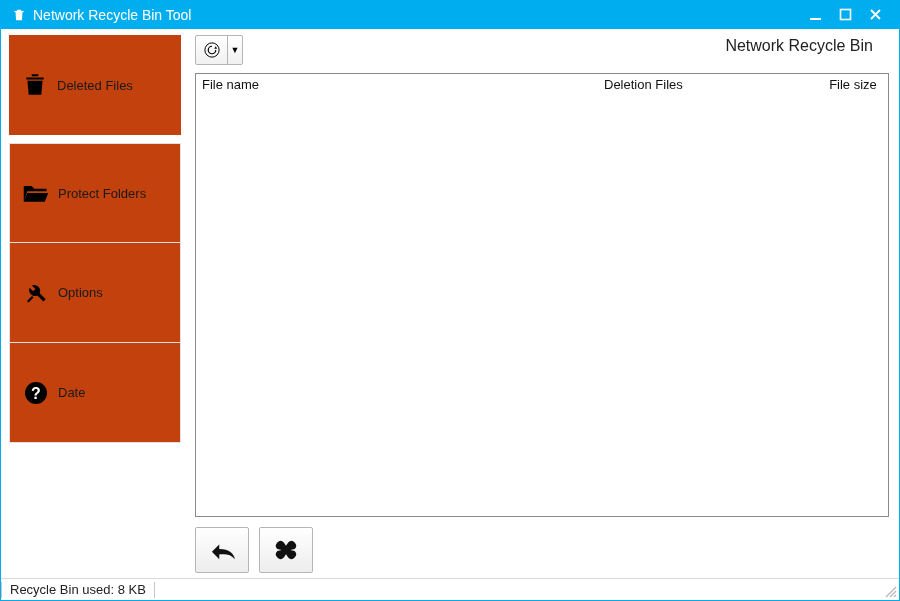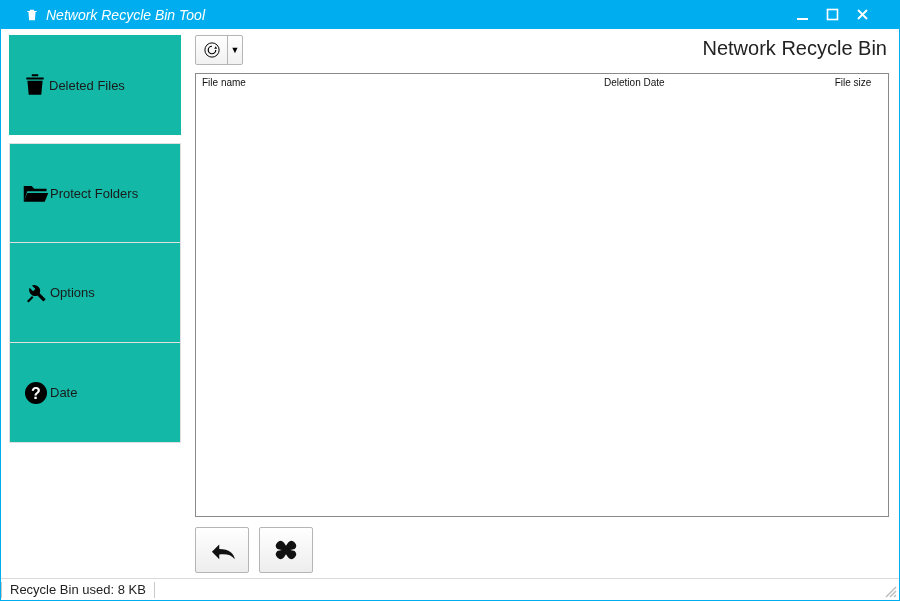--- a/index.html
+++ b/index.html
@@ -1,40 +1,40 @@
 <!DOCTYPE html>
 <html><head>
 <meta charset="utf-8">
 <style>
   * { box-sizing: border-box; }
   html, body { margin:0; padding:0; font-family: "Segoe UI", Tahoma, sans-serif; font-size:13px; background:#fff; }
   .window { width:900px; height:601px; border:1px solid #00aeef; display:flex; flex-direction:column; position:relative; }
-  .titlebar { height:28px; background:#00aeef; color:#fff; display:flex; align-items:center; padding:0 23px; font-size:14px;font-style:italic; }
+  .titlebar { height:28px; background:#00aeef; color:#fff; display:flex; align-items:center; padding:0 10px; font-size:14px; }
   .titlebar .app-icon { width:16px; height:16px; margin-right:6px; display:flex; align-items:center; justify-content:center; }
   .titlebar .title { flex:1; }
   .win-btns { display:flex; gap:10px; font-size:15px; margin-right:4px; }
   .win-btn { width:20px; text-align:center; cursor:pointer; line-height:1; }
   .workarea { flex:1; display:flex; flex-direction:column; min-height:0; }
   .body-row { flex:1; display:flex; min-height:0; padding:6px 0 0 0; }
   
   .sidebar { width:172px; display:flex; flex-direction:column; margin-left:8px; }
-  .side-item { height:100px; border:1px solid #e0e0e0; border-top:none; display:flex; align-items:center; gap:0; padding:0 12px; cursor:pointer; background:#14b8a6; }
+  .side-item { height:100px; border:1px solid #e0e0e0; border-top:none; display:flex; align-items:center; gap:8px; padding:0 12px; cursor:pointer; background:#c2410c; }
   .side-item:nth-child(2){ border-top:1px solid #e0e0e0;margin-top:8px; }
   .side-item.first { border:none; height:100px; }
   .side-icon { width:28px; height:28px; display:flex; align-items:center; justify-content:center; color:#000; }
   .side-label { font-size:13px; color:#1a1a1a; }
   
   .main { flex:1; display:flex; flex-direction:column; min-width:0; margin:0 10px 0 6px; }
   .toolbar-row { height:34px; display:flex; align-items:flex-start; justify-content:space-between; margin-bottom:4px; }
   .refresh-group { border:1px solid #b5b5b5; border-radius:2px; height:30px; display:flex; align-items:stretch; background:linear-gradient(#fff,#f1f1f1); }
   .refresh-main { width:32px; display:flex; align-items:center; justify-content:center; border-right:1px solid #b5b5b5; cursor:pointer; }
   .refresh-drop { width:14px; display:flex; align-items:center; justify-content:center; cursor:pointer; font-size:9px; }
-  .pane-title { font-size:20px; color:#222; margin-top:2px; margin-right:2px; }
+  .pane-title { font-size:16px; color:#222; margin-top:2px; margin-right:16px; }
   .list-frame { flex:1; border:1px solid #8a8a8a; min-height:0; display:flex; flex-direction:column; overflow:hidden; }
-  .list-header { display:flex; font-size:10px; color:#111; border-bottom:0; }
+  .list-header { display:flex; font-size:13px; color:#111; border-bottom:0; }
   .col { padding:3px 6px 6px 6px; }
   .col-name { flex:1; }
   .col-date { width:220px; }
   .col-size { width:70px; text-align:center; }
   .list-body { flex:1; overflow:auto; }
   .bottom-btns { display:flex; gap:10px; margin-top:10px; margin-bottom:5px; }
   .icon-btn { width:54px; height:46px; border:1px solid #b5b5b5; border-radius:2px; background:linear-gradient(#fff,#ededed); display:flex; align-items:center; justify-content:center; cursor:pointer; }
   
   .statusbar { height:22px; border-top:1px solid #d9d9d9; display:flex; align-items:center; font-size:13px; color:#222; }
   .status-cell { padding:0 8px; height:100%; display:flex; align-items:center; }
@@ -131,21 +131,21 @@
             <div class="refresh-drop">
               <span>▼</span>
             </div>
           </div>
           <div class="pane-title">Network Recycle Bin</div>
         </div>
 
         <div class="list-frame">
           <div class="list-header">
             <div class="col col-name">File name</div>
-            <div class="col col-date">Deletion Date</div>
+            <div class="col col-date">Deletion Files</div>
             <div class="col col-size">File size</div>
           </div>
           <div class="list-body"></div>
         </div>
 
         <div class="bottom-btns">
           <div class="icon-btn">
             <svg width="30" height="22" viewBox="0 0 32 24">
                 <path fill="#111" d="M5 14 L13 6 L13 11 C24 11 29 16 30 22 C26 17 20 16 13 17 L13 22 Z"></path>
               </svg>

